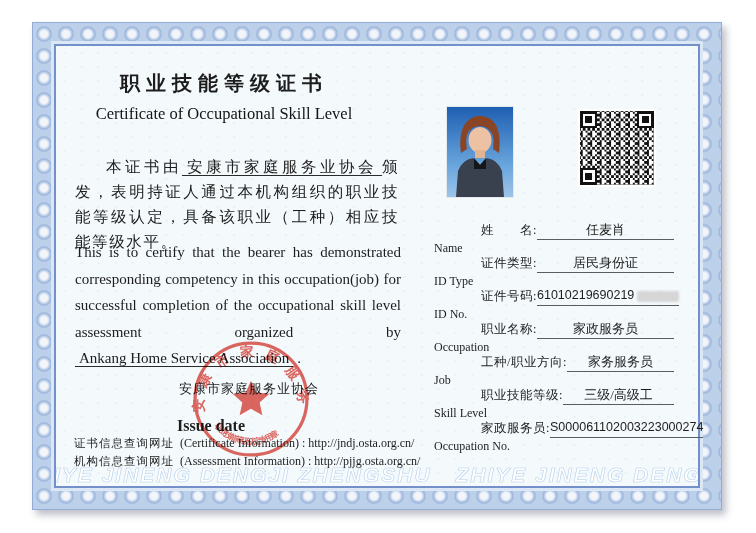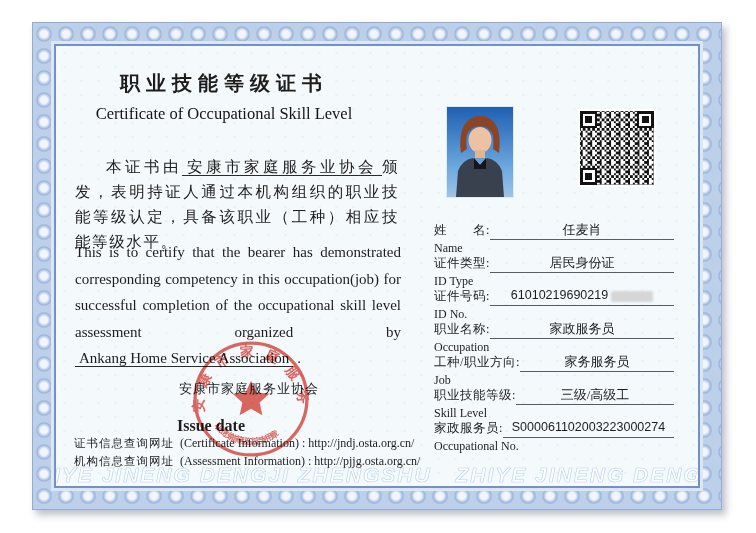--- a/index.html
+++ b/index.html
@@ -41,21 +41,21 @@
   .issue-date{left:121px;top:355px;font-size:13px;font-weight:700;letter-spacing:.5px;}
   .issue-date-en{left:121px;top:371px;font-size:16px;font-weight:700;}
   .link{left:18px;width:610px;display:flex;font-size:12px;align-items:baseline;}
   .link .lcn{width:106px;flex:none;letter-spacing:1px;font-size:11.5px;}
   .link .len{white-space:nowrap;}
   .link1{top:390px;} .link2{top:408px;}
   
   .photo{left:391px;top:61px;width:66px;height:90px;box-shadow:0 0 0 1px #e4e9ee;}
   .qr{left:522px;top:63px;width:78px;height:78px;}
   .field{left:378px;width:240px;}
-  .field .row{display:flex;align-items:flex-end;}
+  .field .row{display:flex;align-items:flex-end;margin-left:47px;}
   .field .lab{flex:none;font-size:12.5px;letter-spacing:.5px;padding-bottom:1px;white-space:nowrap;}
   .field .val{flex:1;text-align:center;border-bottom:1px solid #595d63;
     font-size:13px;line-height:1.25;padding-bottom:1px;white-space:nowrap;}
   .field .val.num{font-family:"Liberation Sans","DejaVu Sans",sans-serif;font-size:12.5px;}
   .field .en{font-size:12px;margin-top:1px;}
   .f1{top:176px;} .f2{top:209px;} .f3{top:242px;} .f4{top:275px;}
   .f5{top:308px;} .f6{top:341px;} .f7{top:374px;}
   .redact{display:inline-block;width:42px;height:11px;background:#d6d6d6;
     border-radius:2px;filter:blur(1.2px);vertical-align:middle;margin-left:3px;}
   
@@ -198,21 +198,21 @@
           <span class="val"><span>三级/高级工</span></span>
         </div>
       <div class="en">Skill Level</div>
     </div>
 
     <div class="abs field f7">
       <div class="row">
           <span class="lab">家政服务员:</span>
           <span class="val num"><span>S000061102003223000274</span></span>
         </div>
-      <div class="en">Occupational No.</div>
+      <div class="en">Occupation No.</div>
     </div>
 
     <div class="abs wm">
       <span class="shift">ZHIYE JINENG DENGJI ZHENGSHU</span>
       <span>ZHIYE JINENG DENGJI ZHENGSHU</span>
       
     </div>
 
   </div>
 </div>

